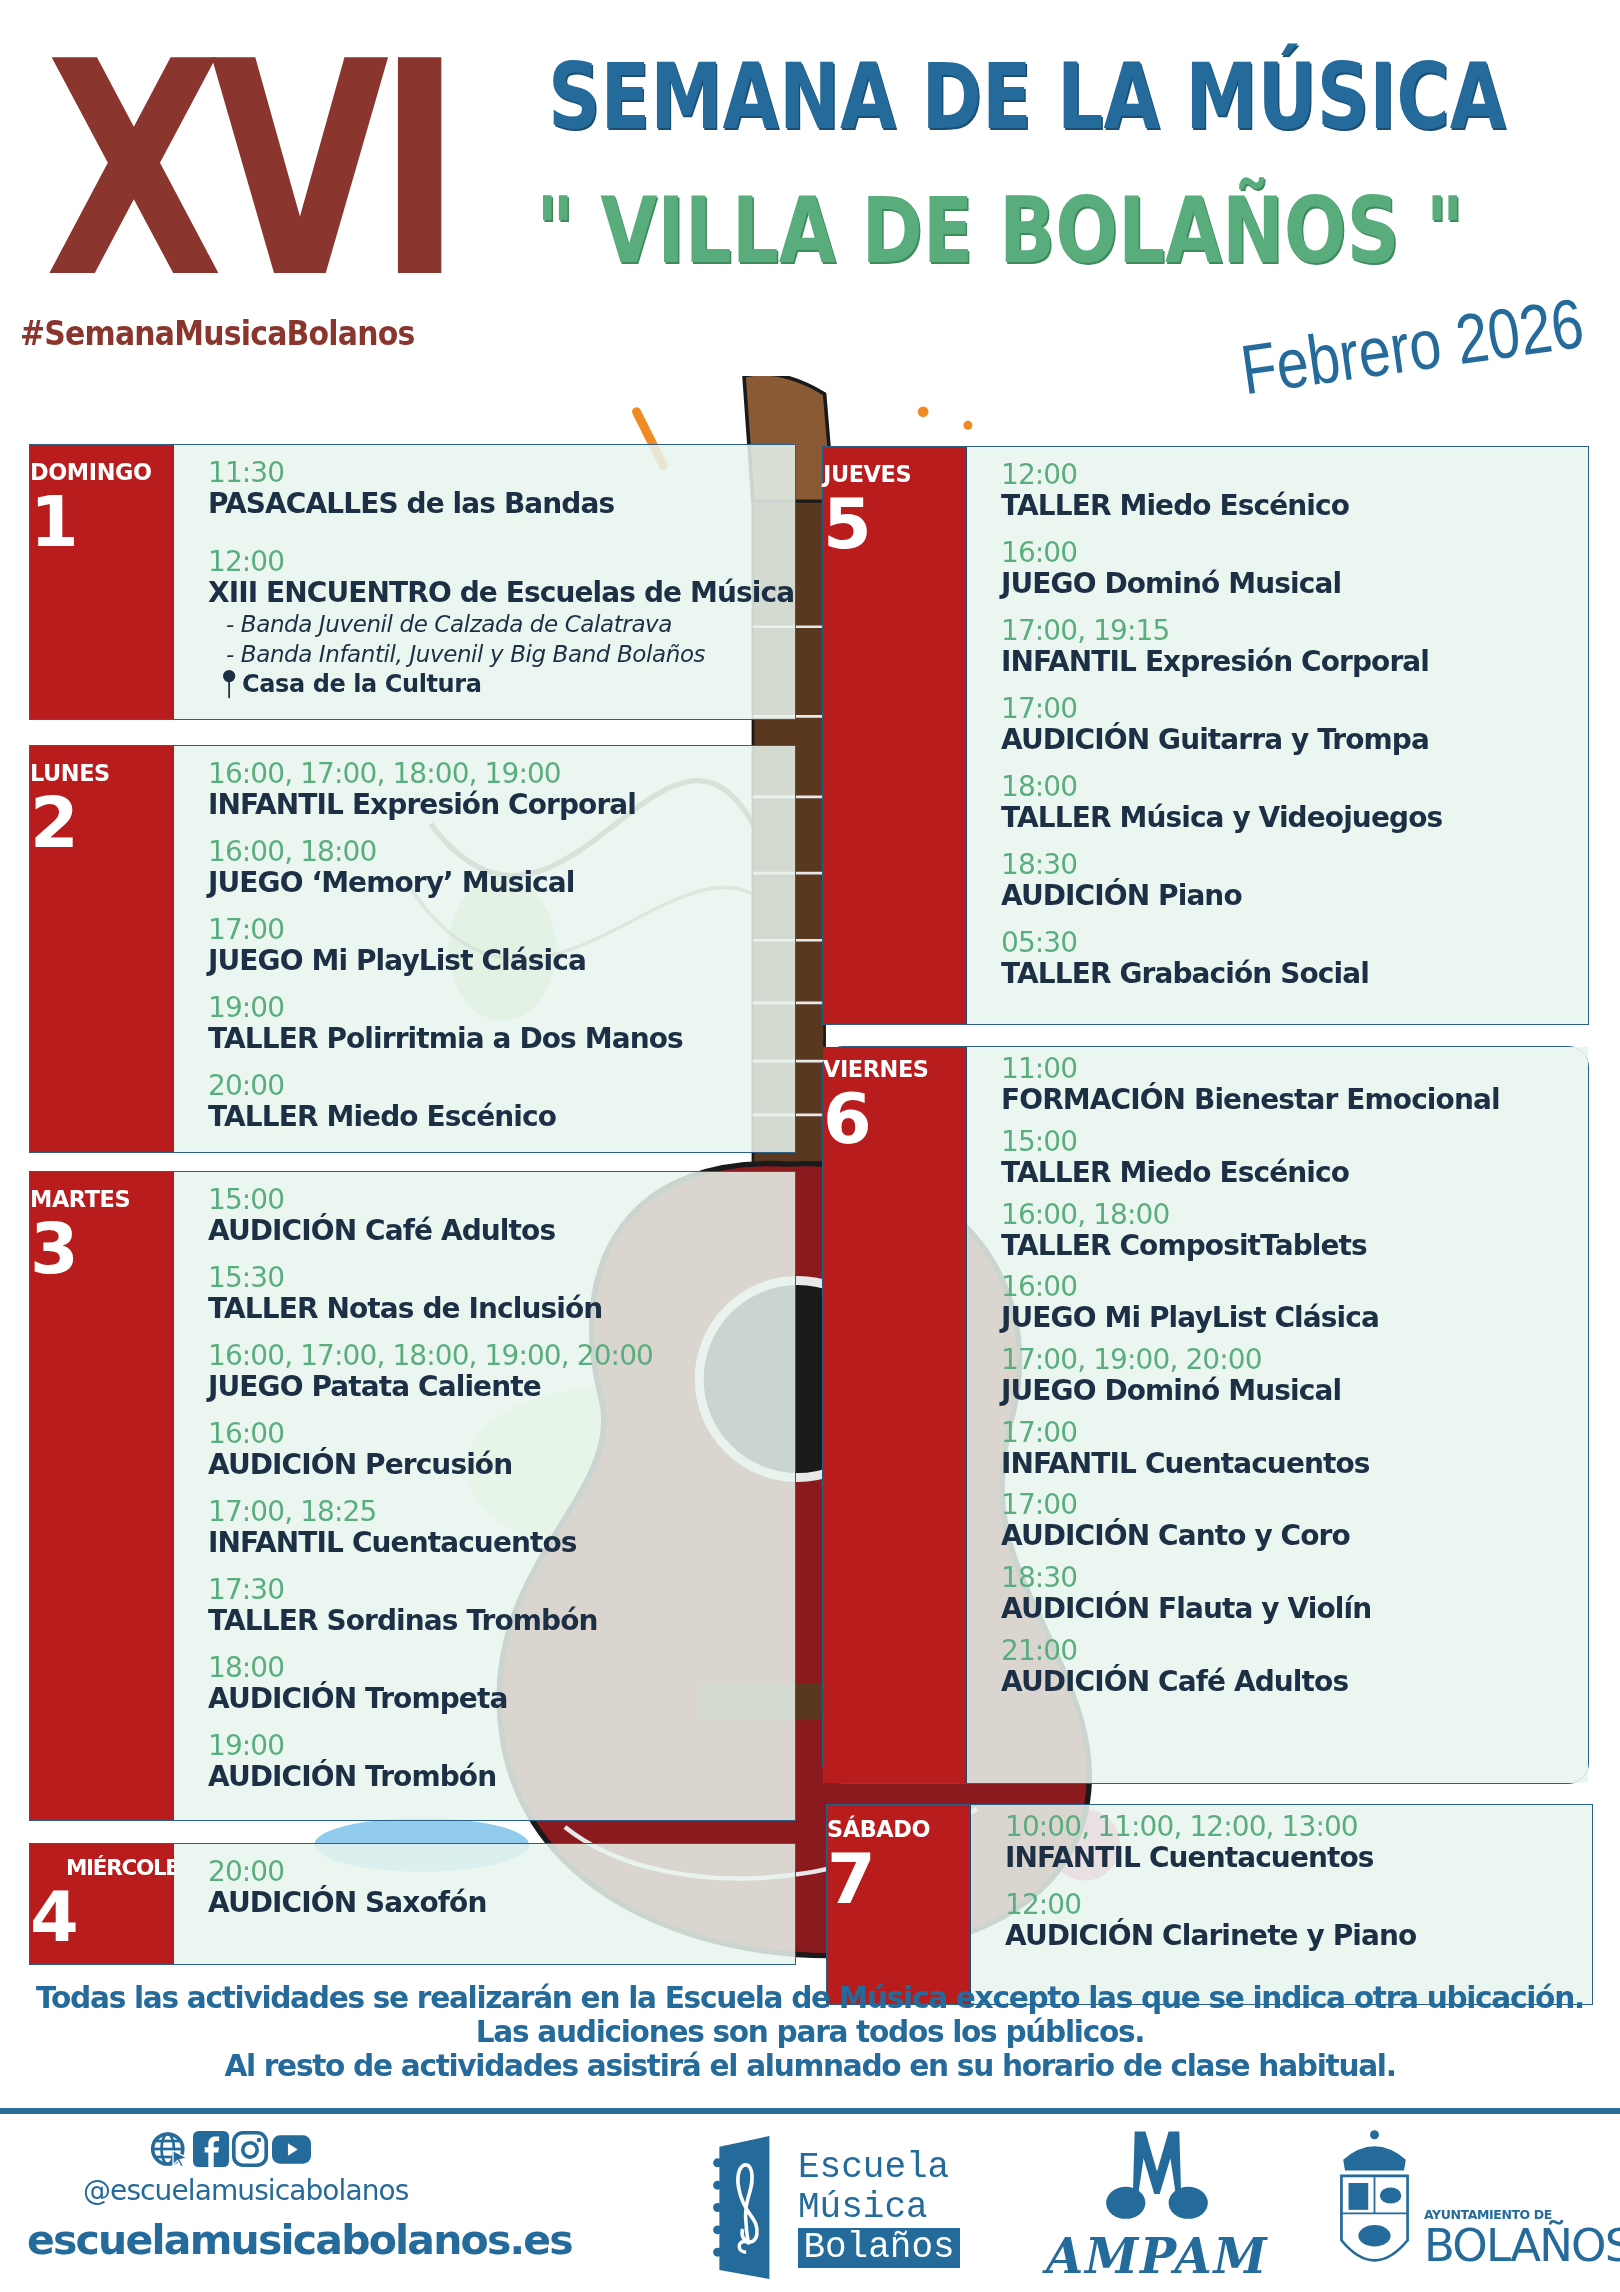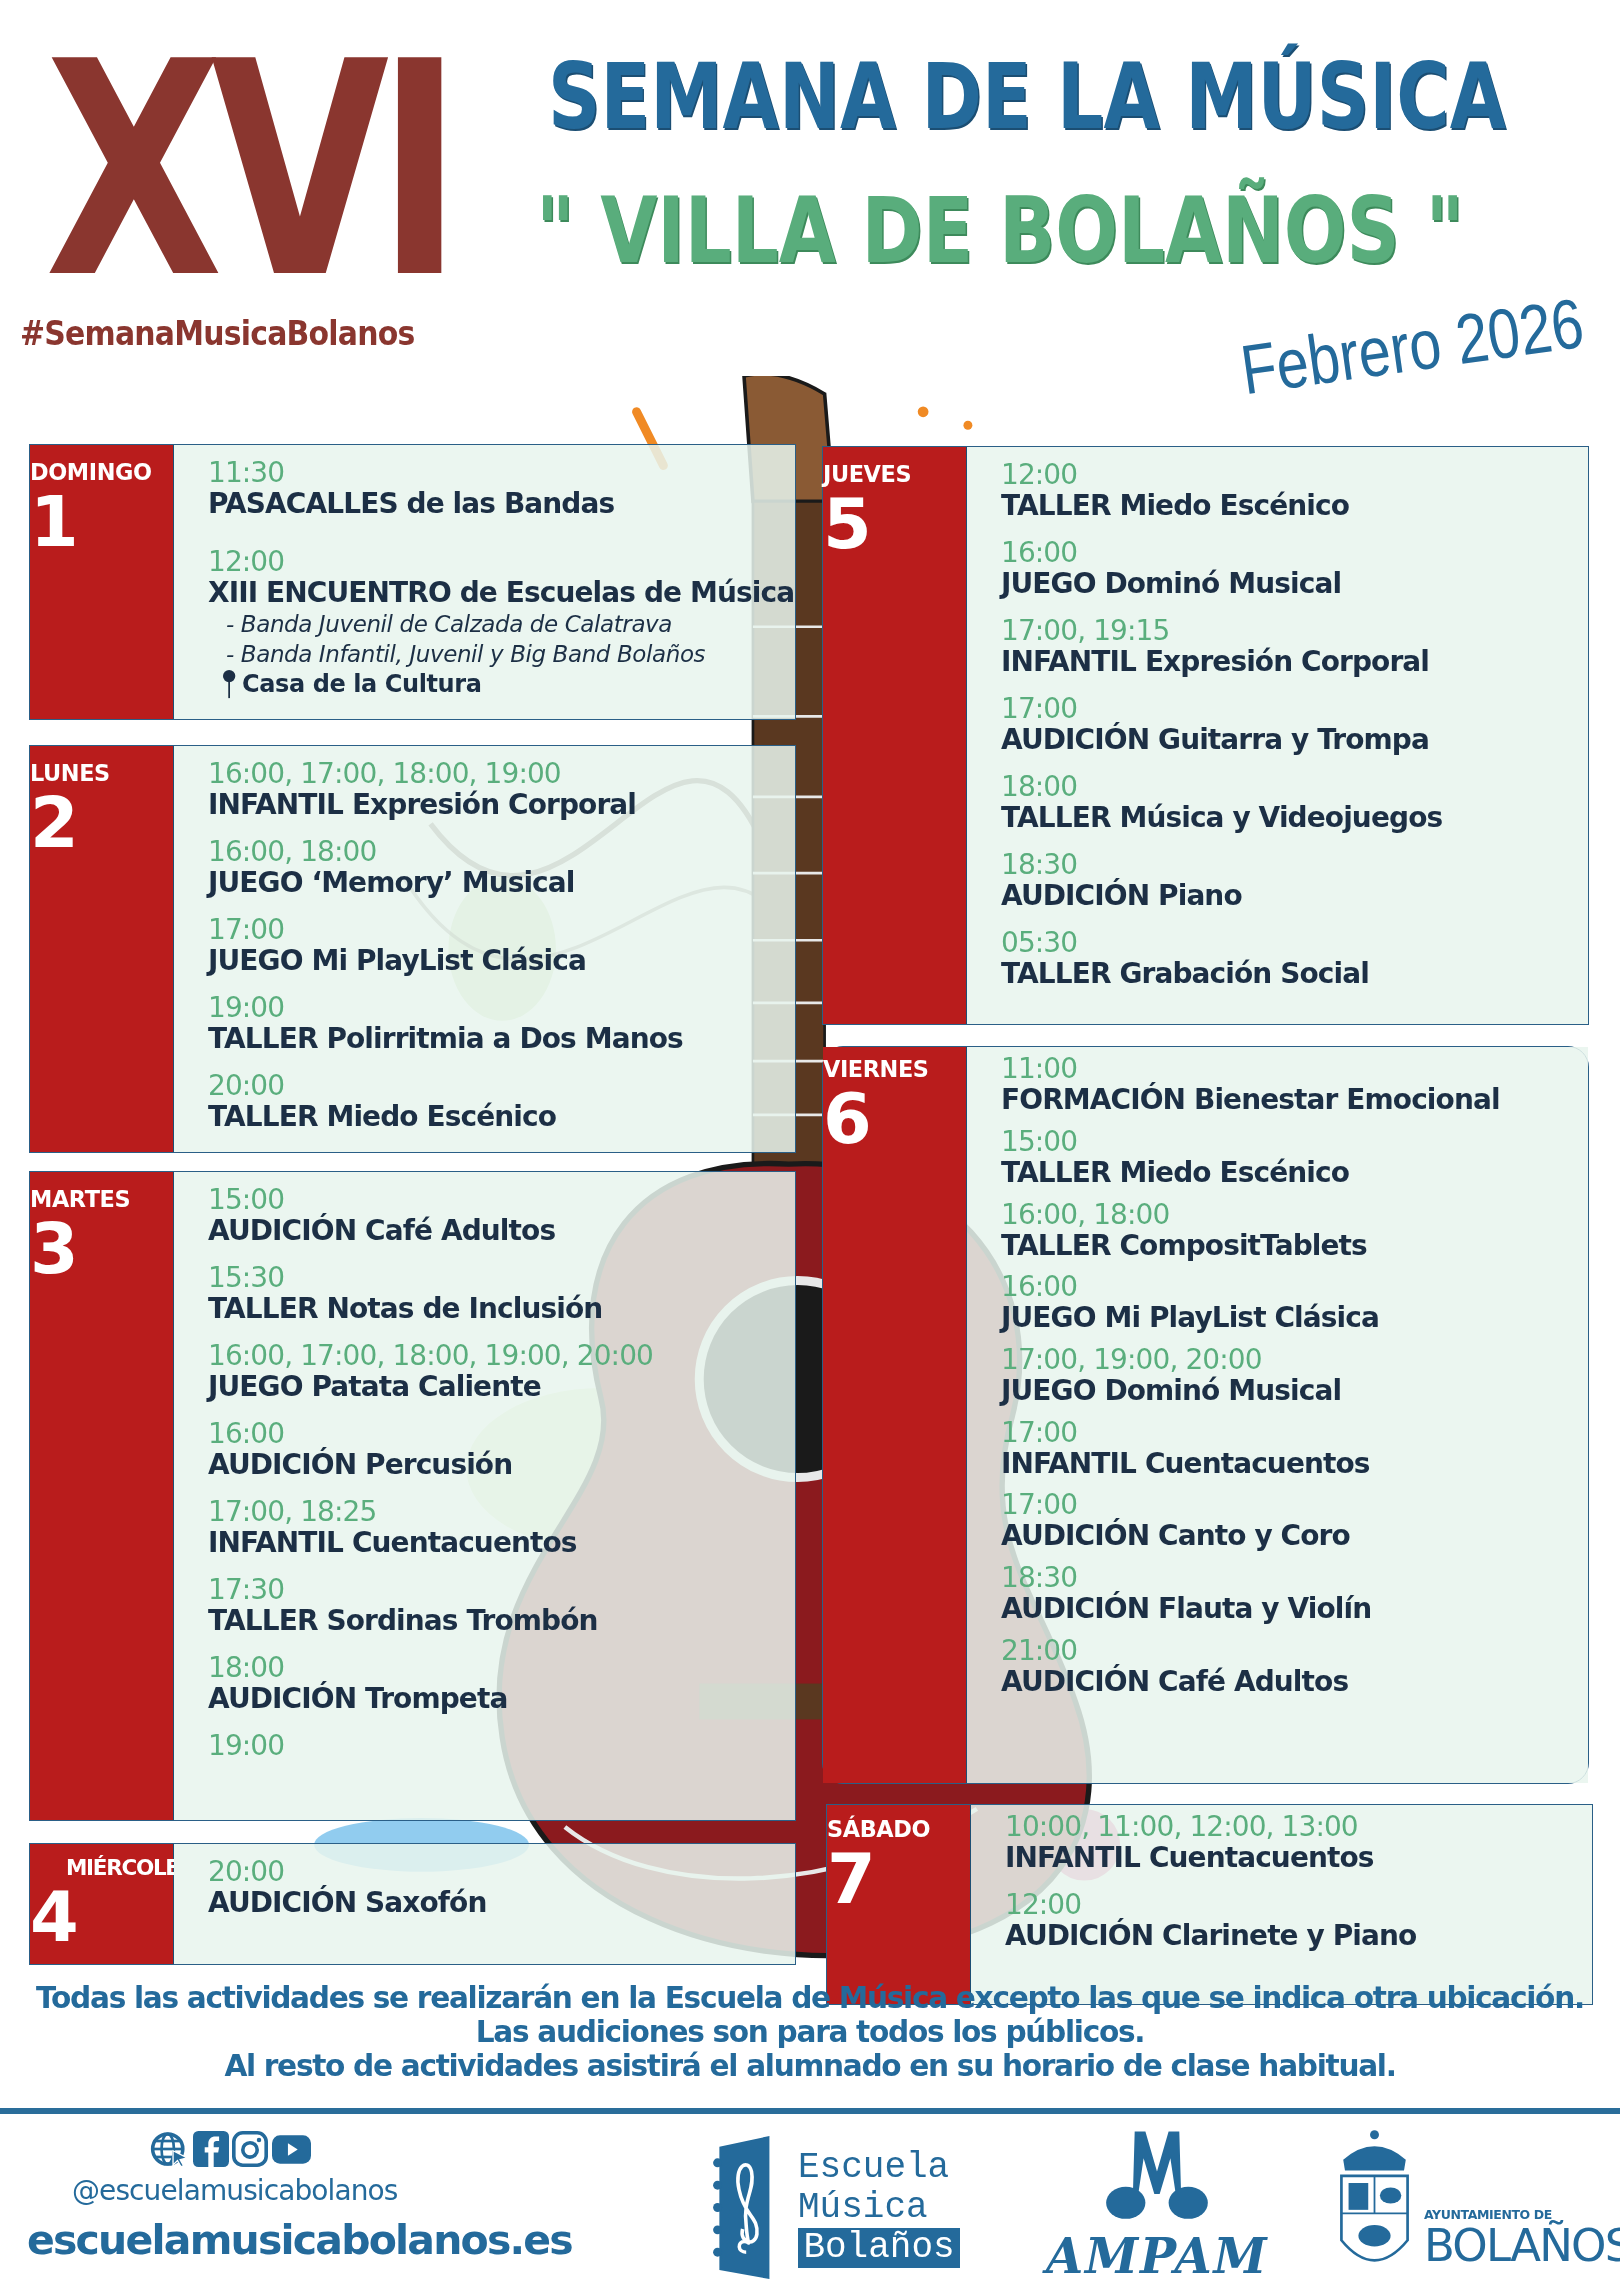--- a/index.html
+++ b/index.html
@@ -62,21 +62,21 @@
   .compact .ev { margin-bottom:10.7px; }
   
   .notes {
     position:absolute; left:0; top:1981px; width:1620px; text-align:center; z-index:2;
     color:#246a9b; font-family:"DejaVu Sans", sans-serif; font-weight:bold;
     font-size:29.6px; line-height:34px; letter-spacing:-1.3px;
   }
   .rule { position:absolute; left:0; top:2108px; width:1620px; height:6.3px; background:#2a6d9a; }
   
   .social-icons { position:absolute; left:150px; top:2131px; display:flex; gap:3.6px; align-items:center; }
-  .handle { position:absolute; left:72px; top:2174px; color:#246a9b; font-size:28px; font-family:"DejaVu Sans", sans-serif; letter-spacing:-0.9px; }
+  .handle { position:absolute; left:83px; top:2174px; color:#246a9b; font-size:28px; font-family:"DejaVu Sans", sans-serif; letter-spacing:-0.9px; }
   .website { position:absolute; left:27px; top:2216px; color:#246a9b; font-size:41px; font-weight:bold; font-family:"DejaVu Sans", sans-serif; letter-spacing:-1.8px; }
   .school-logo { position:absolute; left:712px; top:2136px; display:flex; align-items:center; gap:23px; }
   .school-text { font-family:"Liberation Mono", monospace; color:#246a9b; font-size:36px; line-height:40px; }
   .school-text .boxed { background:#246a9b; color:#fff; padding:0 5.4px; display:inline-block; }
   .ampam { position:absolute; left:1046px; top:2131px; text-align:center; color:#246a9b; }
   .ampam .lbl { font-family:"DejaVu Serif", serif; font-weight:bold; font-style:italic; font-size:48px; letter-spacing:1.8px; margin-top:-5.4px;}
   .ayto { position:absolute; left:1334px; top:2124px; display:flex; align-items:flex-end; gap:9px; color:#246a9b; }
   .ayto .small { font-size:12.5px; font-weight:bold; font-family:"DejaVu Sans", sans-serif; letter-spacing:-0.4px; }
   .ayto .big { font-size:45px; font-family:"DejaVu Sans", sans-serif; letter-spacing:-1.8px; line-height:47px; }
 </style>
@@ -205,20 +205,21 @@
     <div class="ev">
         <div class="t">17:30</div>
         <div class="n">TALLER Sordinas Trombón</div>
       </div>
     <div class="ev">
         <div class="t">18:00</div>
         <div class="n">AUDICIÓN Trompeta</div>
       </div>
     <div class="ev">
         <div class="t">19:00</div>
+        <div class="n">AUDICIÓN Trombón</div>
       </div>
   </div>
 </div>
 
 <div class="day" style="left:29px; top:1843px; width:767px; height:122px;">
   <div class="side">
     <div class="dname" style="margin-top:10.7px; font-size:21.5px; letter-spacing:-1.3px;padding-left:36px;">MIÉRCOLES</div>
     <div class="dnum">4</div>
   </div>
   <div class="body">

